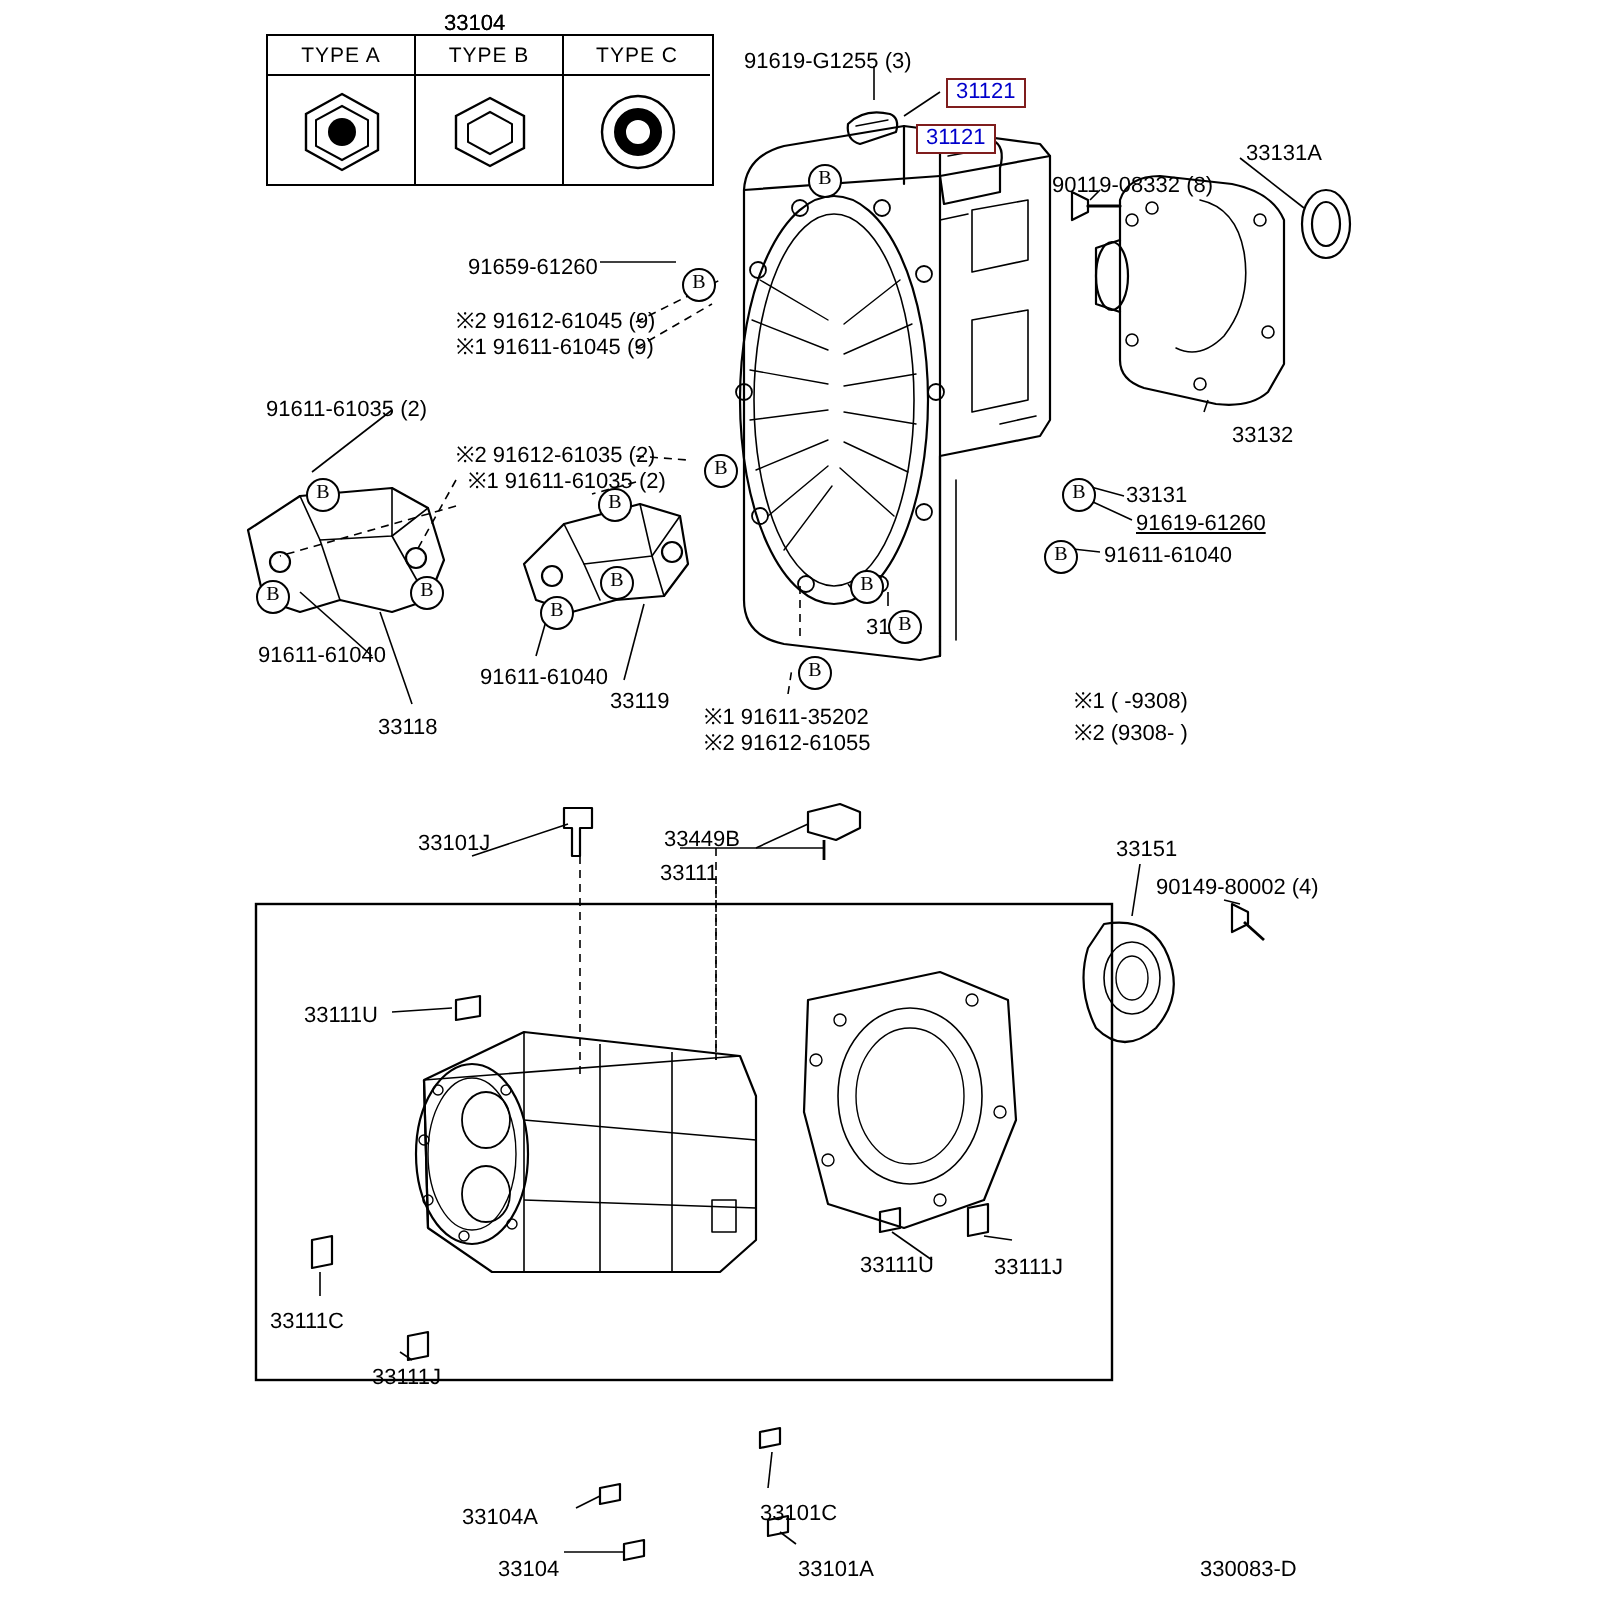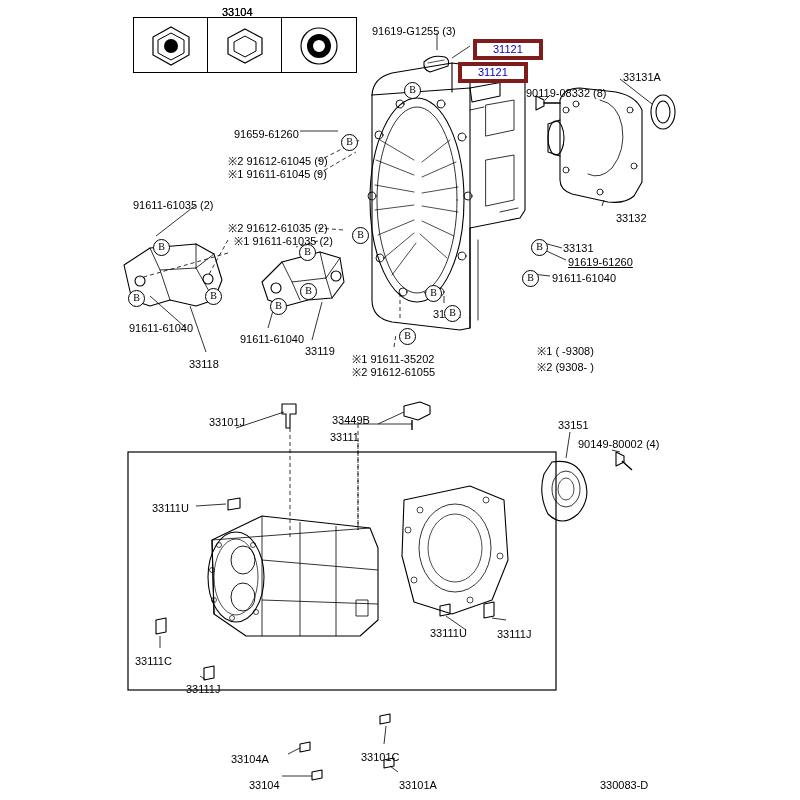--- a/index.html
+++ b/index.html
@@ -1,21 +1,21 @@
 <!DOCTYPE html>
 <html><head>
 <meta charset="utf-8">
 <style>
   html,body{margin:0;padding:0;background:#fff;}
   body{width:800px;height:800px;position:relative;overflow:hidden;
        font-family:"Liberation Sans",sans-serif;color:#000;}
   #stage{position:absolute;left:0;top:0;width:800px;height:800px;}
   .lbl{position:absolute;font-size:11px;line-height:12px;white-space:nowrap;color:#000;}
   .hl{position:absolute;font-size:11px;line-height:13px;white-space:nowrap;
-      color:#0000cc;border:4px solid #7f1d1d;padding:0 16px;background:#fff;text-align:center;}
+      color:#0000cc;border:1px solid #7f1d1d;padding:0 4px;background:#fff;text-align:center;}
   .bcirc{position:absolute;width:15px;height:15px;border:1.2px solid #000;border-radius:50%;
          font-size:10px;line-height:14px;text-align:center;background:#fff;font-family:"Liberation Serif",serif;}
   svg{position:absolute;left:0;top:0;}
   .tbl{position:absolute;border:1.3px solid #000;background:#fff;}
   .tbl .row{display:flex;}
   .tbl .cell{border-right:1.3px solid #000;width:73px;text-align:center;font-size:10.5px;}
   .tbl .cell:last-child{border-right:none;}
   .tbl .head .cell{border-bottom:1.3px solid #000;padding:4px 0 3px;letter-spacing:.5px;}
   .tbl .body .cell{height:54px;position:relative;}
   .nutA,.nutB,.nutC{position:absolute;left:50%;top:50%;transform:translate(-50%,-50%);}
@@ -221,20 +221,25 @@
       <path d="M200 676 L206 680"></path>
       <path d="M288 754 L300 748"></path>
       <path d="M282 776 L312 776"></path>
       <path d="M384 744 L386 726"></path>
       <path d="M398 772 L390 766"></path>
       <path d="M340 424 L412 424" stroke-dasharray="0"></path>
     </g>
   </svg>
 
   <div class="tbl" style="left:133px;top:17px;width:222px;">
+    <div class="row head">
+      <div class="cell">TYPE  A</div>
+      <div class="cell">TYPE  B</div>
+      <div class="cell">TYPE  C</div>
+    </div>
     <div class="row body">
       <div class="cell">
         <svg class="nutA" width="50" height="46">
           <polygon points="25,5 43,15 43,33 25,43 7,33 7,15" fill="none" stroke="#000" stroke-width="1.2"></polygon>
           <polygon points="25,11 38,18 38,31 25,38 12,31 12,18" fill="none" stroke="#000" stroke-width="1"></polygon>
           <circle cx="25" cy="24" r="7" fill="#000"></circle>
         </svg>
       </div>
       <div class="cell">
         <svg class="nutB" width="50" height="46">
@@ -276,21 +281,21 @@
     <div class="lbl" style="left: 332px; top: 414px; text-align: right;">33449B</div>
     <div class="lbl" style="left: 558px; top: 419px;">33151</div>
     <div class="lbl" style="left: 330px; top: 431px;">33111</div>
     <div class="lbl" style="left: 578px; top: 438px; text-align: center;">90149-80002 (4)</div>
     <div class="lbl" style="left: 152px; top: 502px;">33111U</div>
     <div class="lbl" style="left: 430px; top: 627px;">33111U</div>
     <div class="lbl" style="left: 497px; top: 628px;">33111J</div>
     <div class="lbl" style="left: 135px; top: 655px;">33111C</div>
     <div class="lbl" style="left: 186px; top: 683px;">33111J</div>
     <div class="lbl" style="left: 231px; top: 753px;">33104A</div>
-    <div class="lbl" style="left: 361px; top: 751px;">33101C</div>
+    <div class="lbl" style="left: 380px; top: 751px;">33101C</div>
     <div class="lbl" style="left: 249px; top: 779px;">33104</div>
     <div class="lbl" style="left: 399px; top: 779px;">33101A</div>
     <div class="lbl" style="left: 537px; top: 345px;">※1 (      -9308)</div>
     <div class="lbl" style="left: 537px; top: 361px;">※2 (9308-      )</div>
     <div class="hl" style="left: 473px; top: 39px;">31121</div>
     <div class="hl" style="left: 458px; top: 62px;">31121</div>
     <div class="bcirc" style="left: 404px; top: 82px;">B</div>
     <div class="bcirc" style="left: 341px; top: 134px;">B</div>
     <div class="bcirc" style="left: 352px; top: 227px;">B</div>
     <div class="bcirc" style="left: 299px; top: 244px;">B</div>

